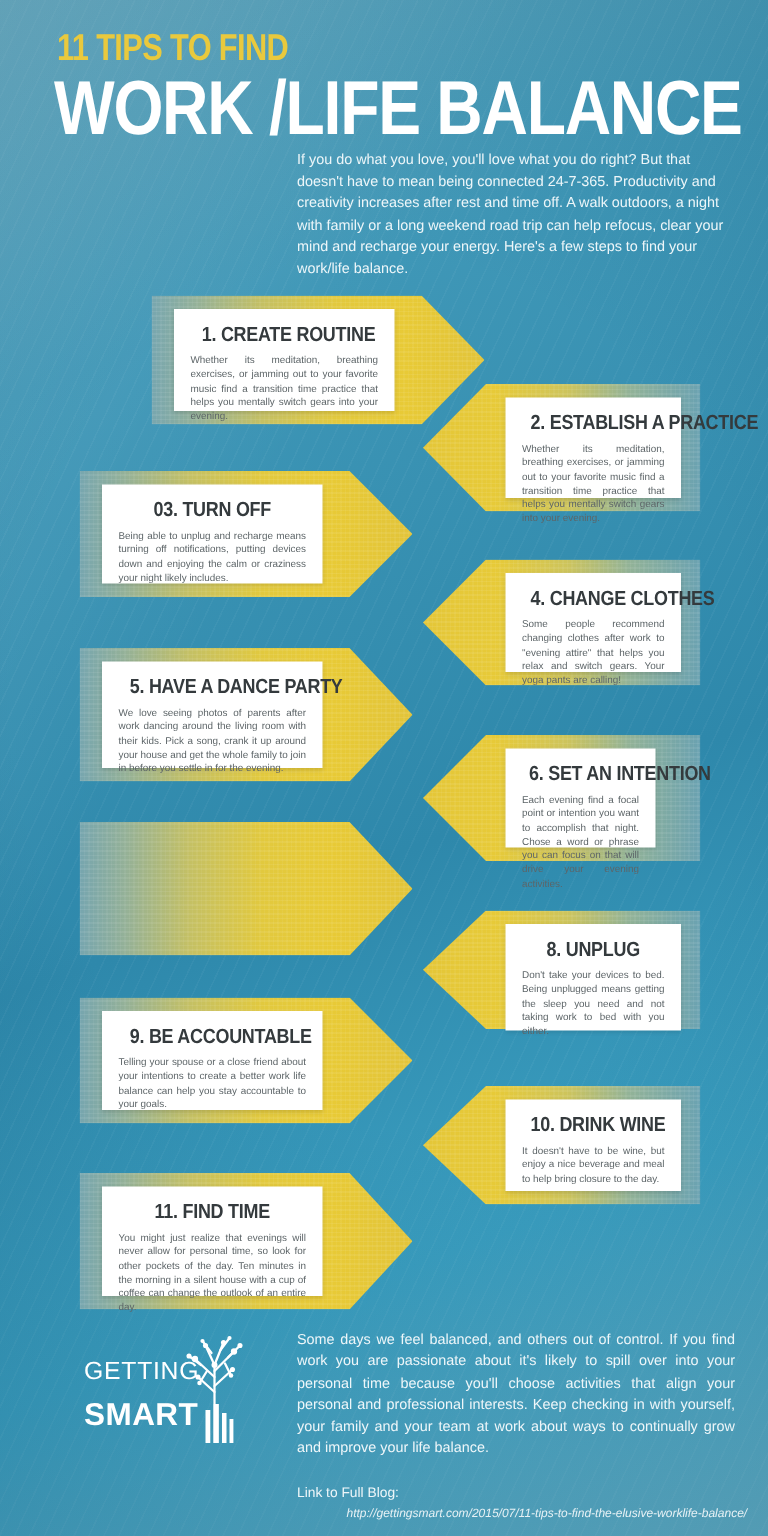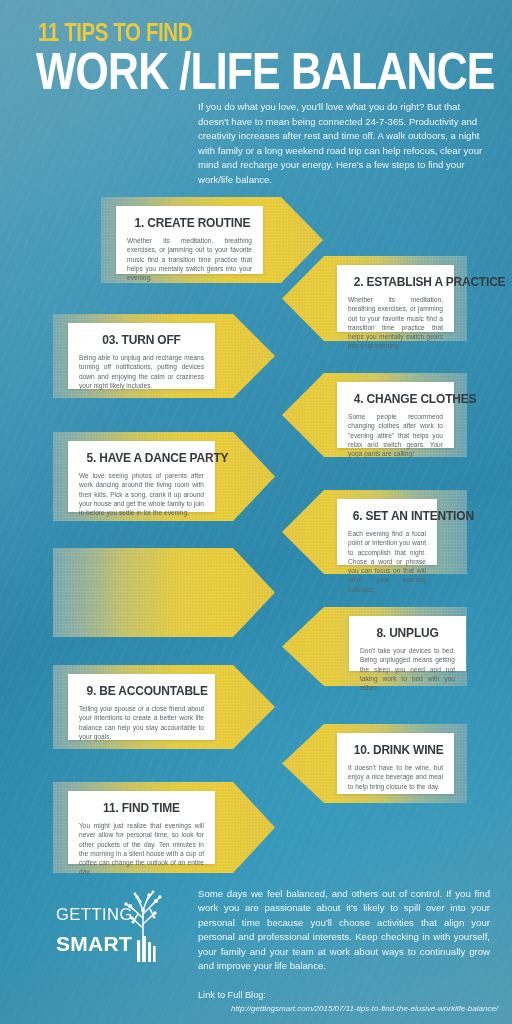--- a/index.html
+++ b/index.html
@@ -245,21 +245,21 @@
         </div>
       </div>
     </div>
     <div class="row right" style="left: 282px; top: 607px; width: 185px; height: 79px;">
       <div class="chev">
         <div class="chev-shape">
           <div class="chev-fill"></div>
           <div class="chev-tex"></div>
         </div>
       </div>
-      <div class="card" style="top: 9px; height: 55px; left: 55px; width: 117px; margin-left: 12px;">
+      <div class="card" style="top: 9px; height: 71px; left: 55px; width: 117px;">
         <div class="card-title">8. UNPLUG</div>
         <div class="card-body">Don't take your devices to bed. Being unplugged means getting the sleep you need and not taking work to bed with you either.</div>
       </div>
     </div>
     <div class="row left" style="left: 53px; top: 665px; width: 222px; height: 84px;">
       <div class="chev">
         <div class="chev-shape">
           <div class="chev-fill"></div>
           <div class="chev-tex"></div>
         </div>

